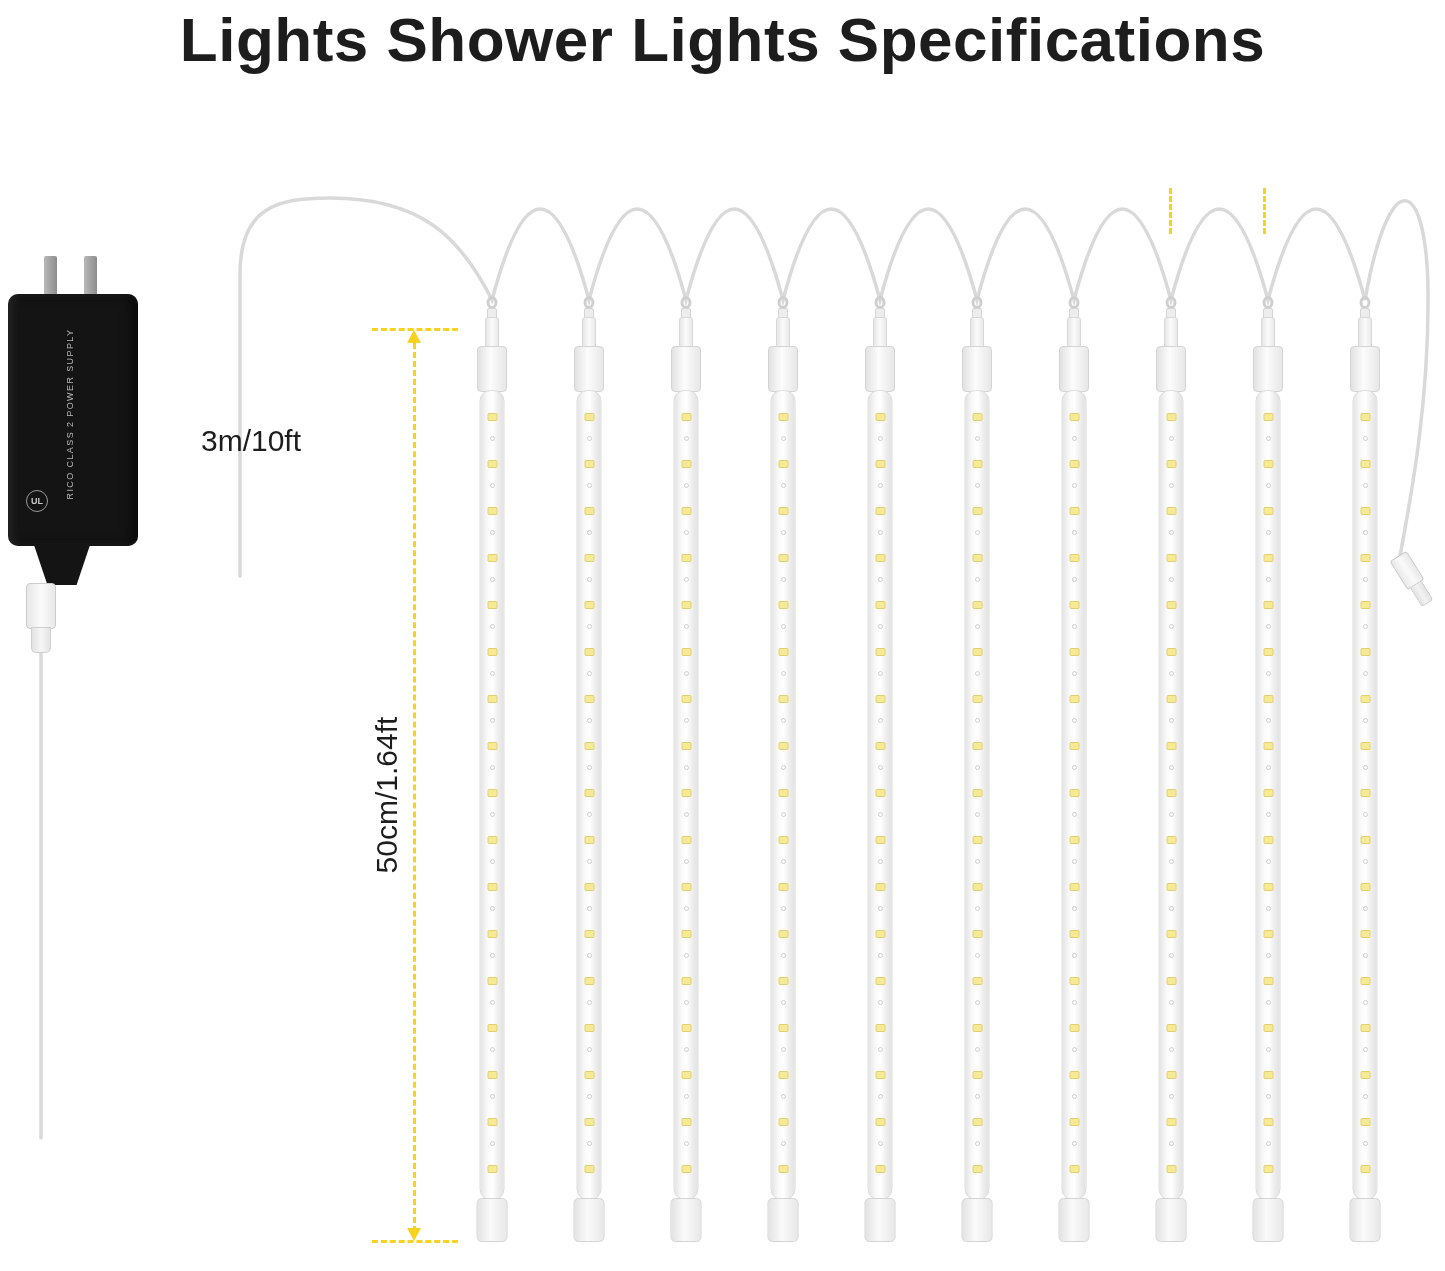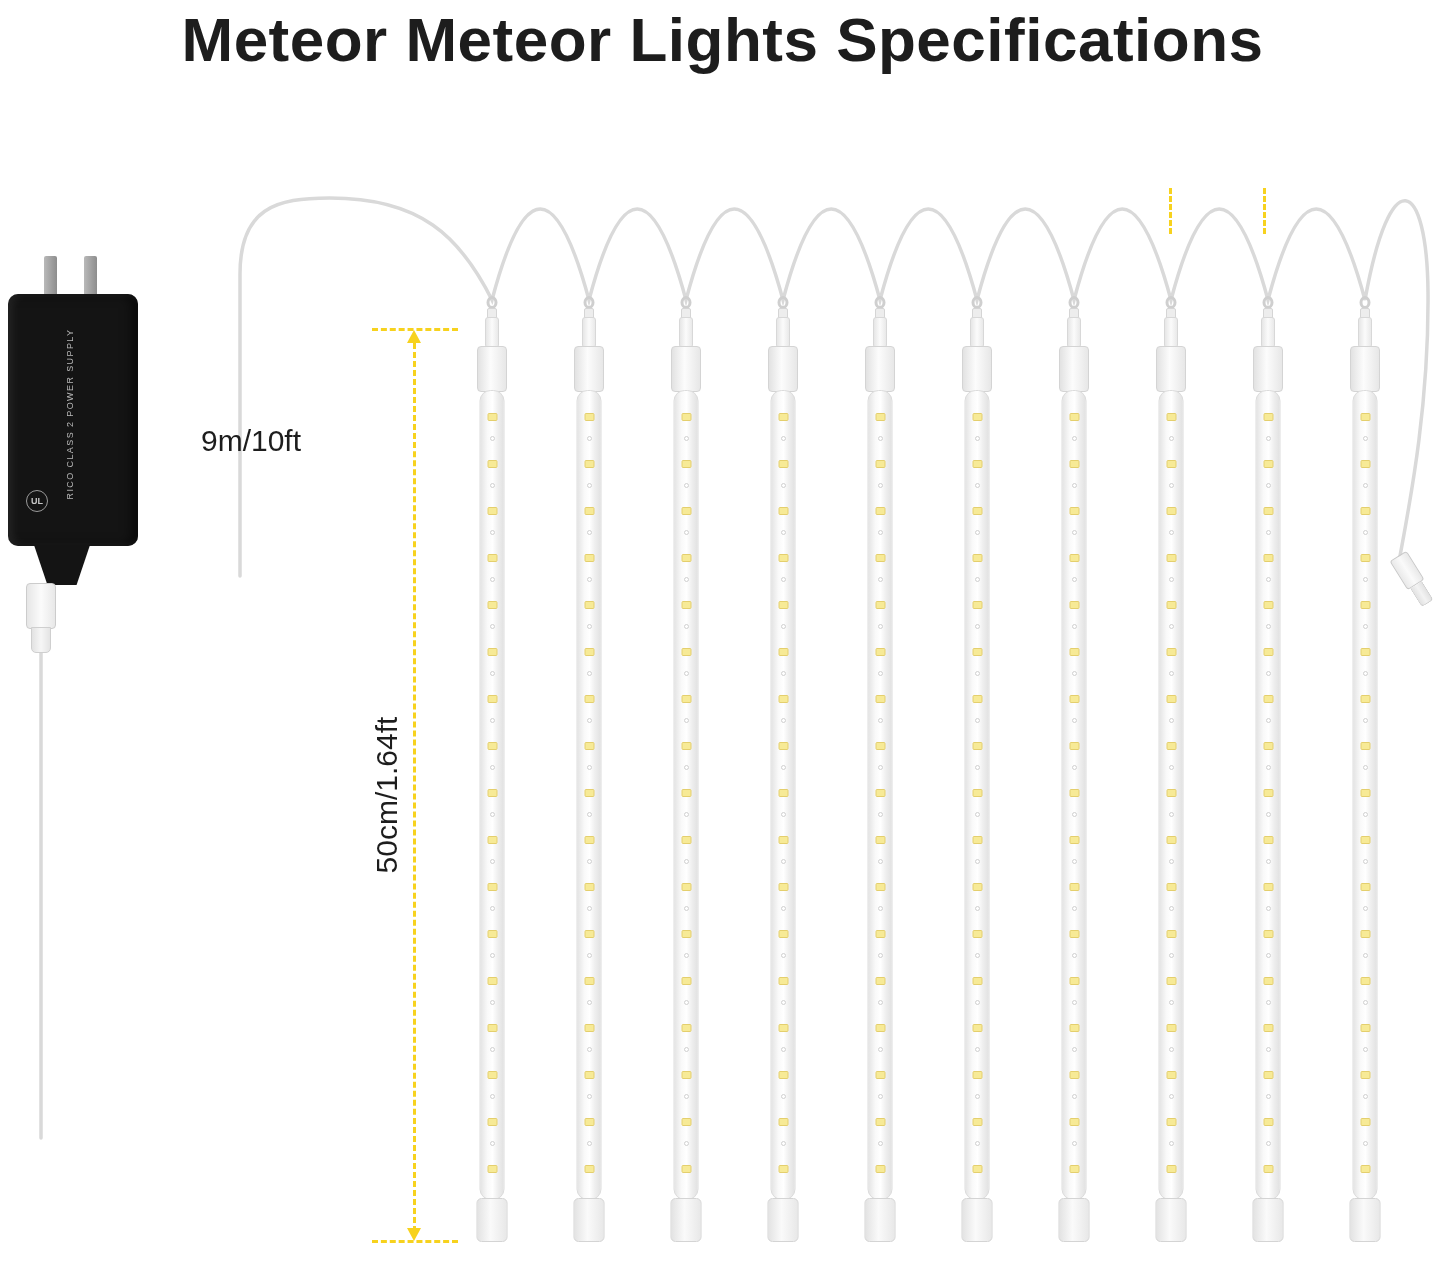--- a/index.html
+++ b/index.html
@@ -91,21 +91,21 @@
     border-bottom:13px solid var(--dash);}
   .arrow-down{position:absolute;left:407px;top:1228px;width:0;height:0;
     border-left:7px solid transparent;border-right:7px solid transparent;
     border-top:13px solid var(--dash);}
 </style>
 </head>
 <body>
 
 <div class="stage">
 
-  <h1 class="page-title">Meteor Meteor Lights Specifications</h1>
+  <h1 class="page-title">Lights Shower Lights Specifications</h1>
 
   <svg class="wires" width="1445" height="1271" viewBox="0 0 1445 1271">
     <path class="wire" d="M 240 576 L 240 274
          C 240 208 276 198 330 198
          C 420 198 460 236 492 300
          Q 540 118 589 300
          Q 637 118 686 300
          Q 734 118 783 300
          Q 831 118 880 300
          Q 928 118 977 300
@@ -549,21 +549,21 @@
         </div>
         <div class="cap-bottom"></div>
       </div>
     </div>
 
   <div class="end-connector">
     <div class="ec-body"></div>
     <div class="ec-tip"></div>
   </div>
 
-  <div class="ann ann-cable">9m/10ft</div>
+  <div class="ann ann-cable">3m/10ft</div>
 
   <div class="dash-v spacing-dash-left"></div>
   <div class="dash-v spacing-dash-right"></div>
 
   <div class="ann ann-length">50cm/1.64ft</div>
   <div class="dash-v length-line"></div>
   <div class="dash-h length-tick-top"></div>
   <div class="dash-h length-tick-bottom"></div>
   <div class="arrow-up"></div>
   <div class="arrow-down"></div>

